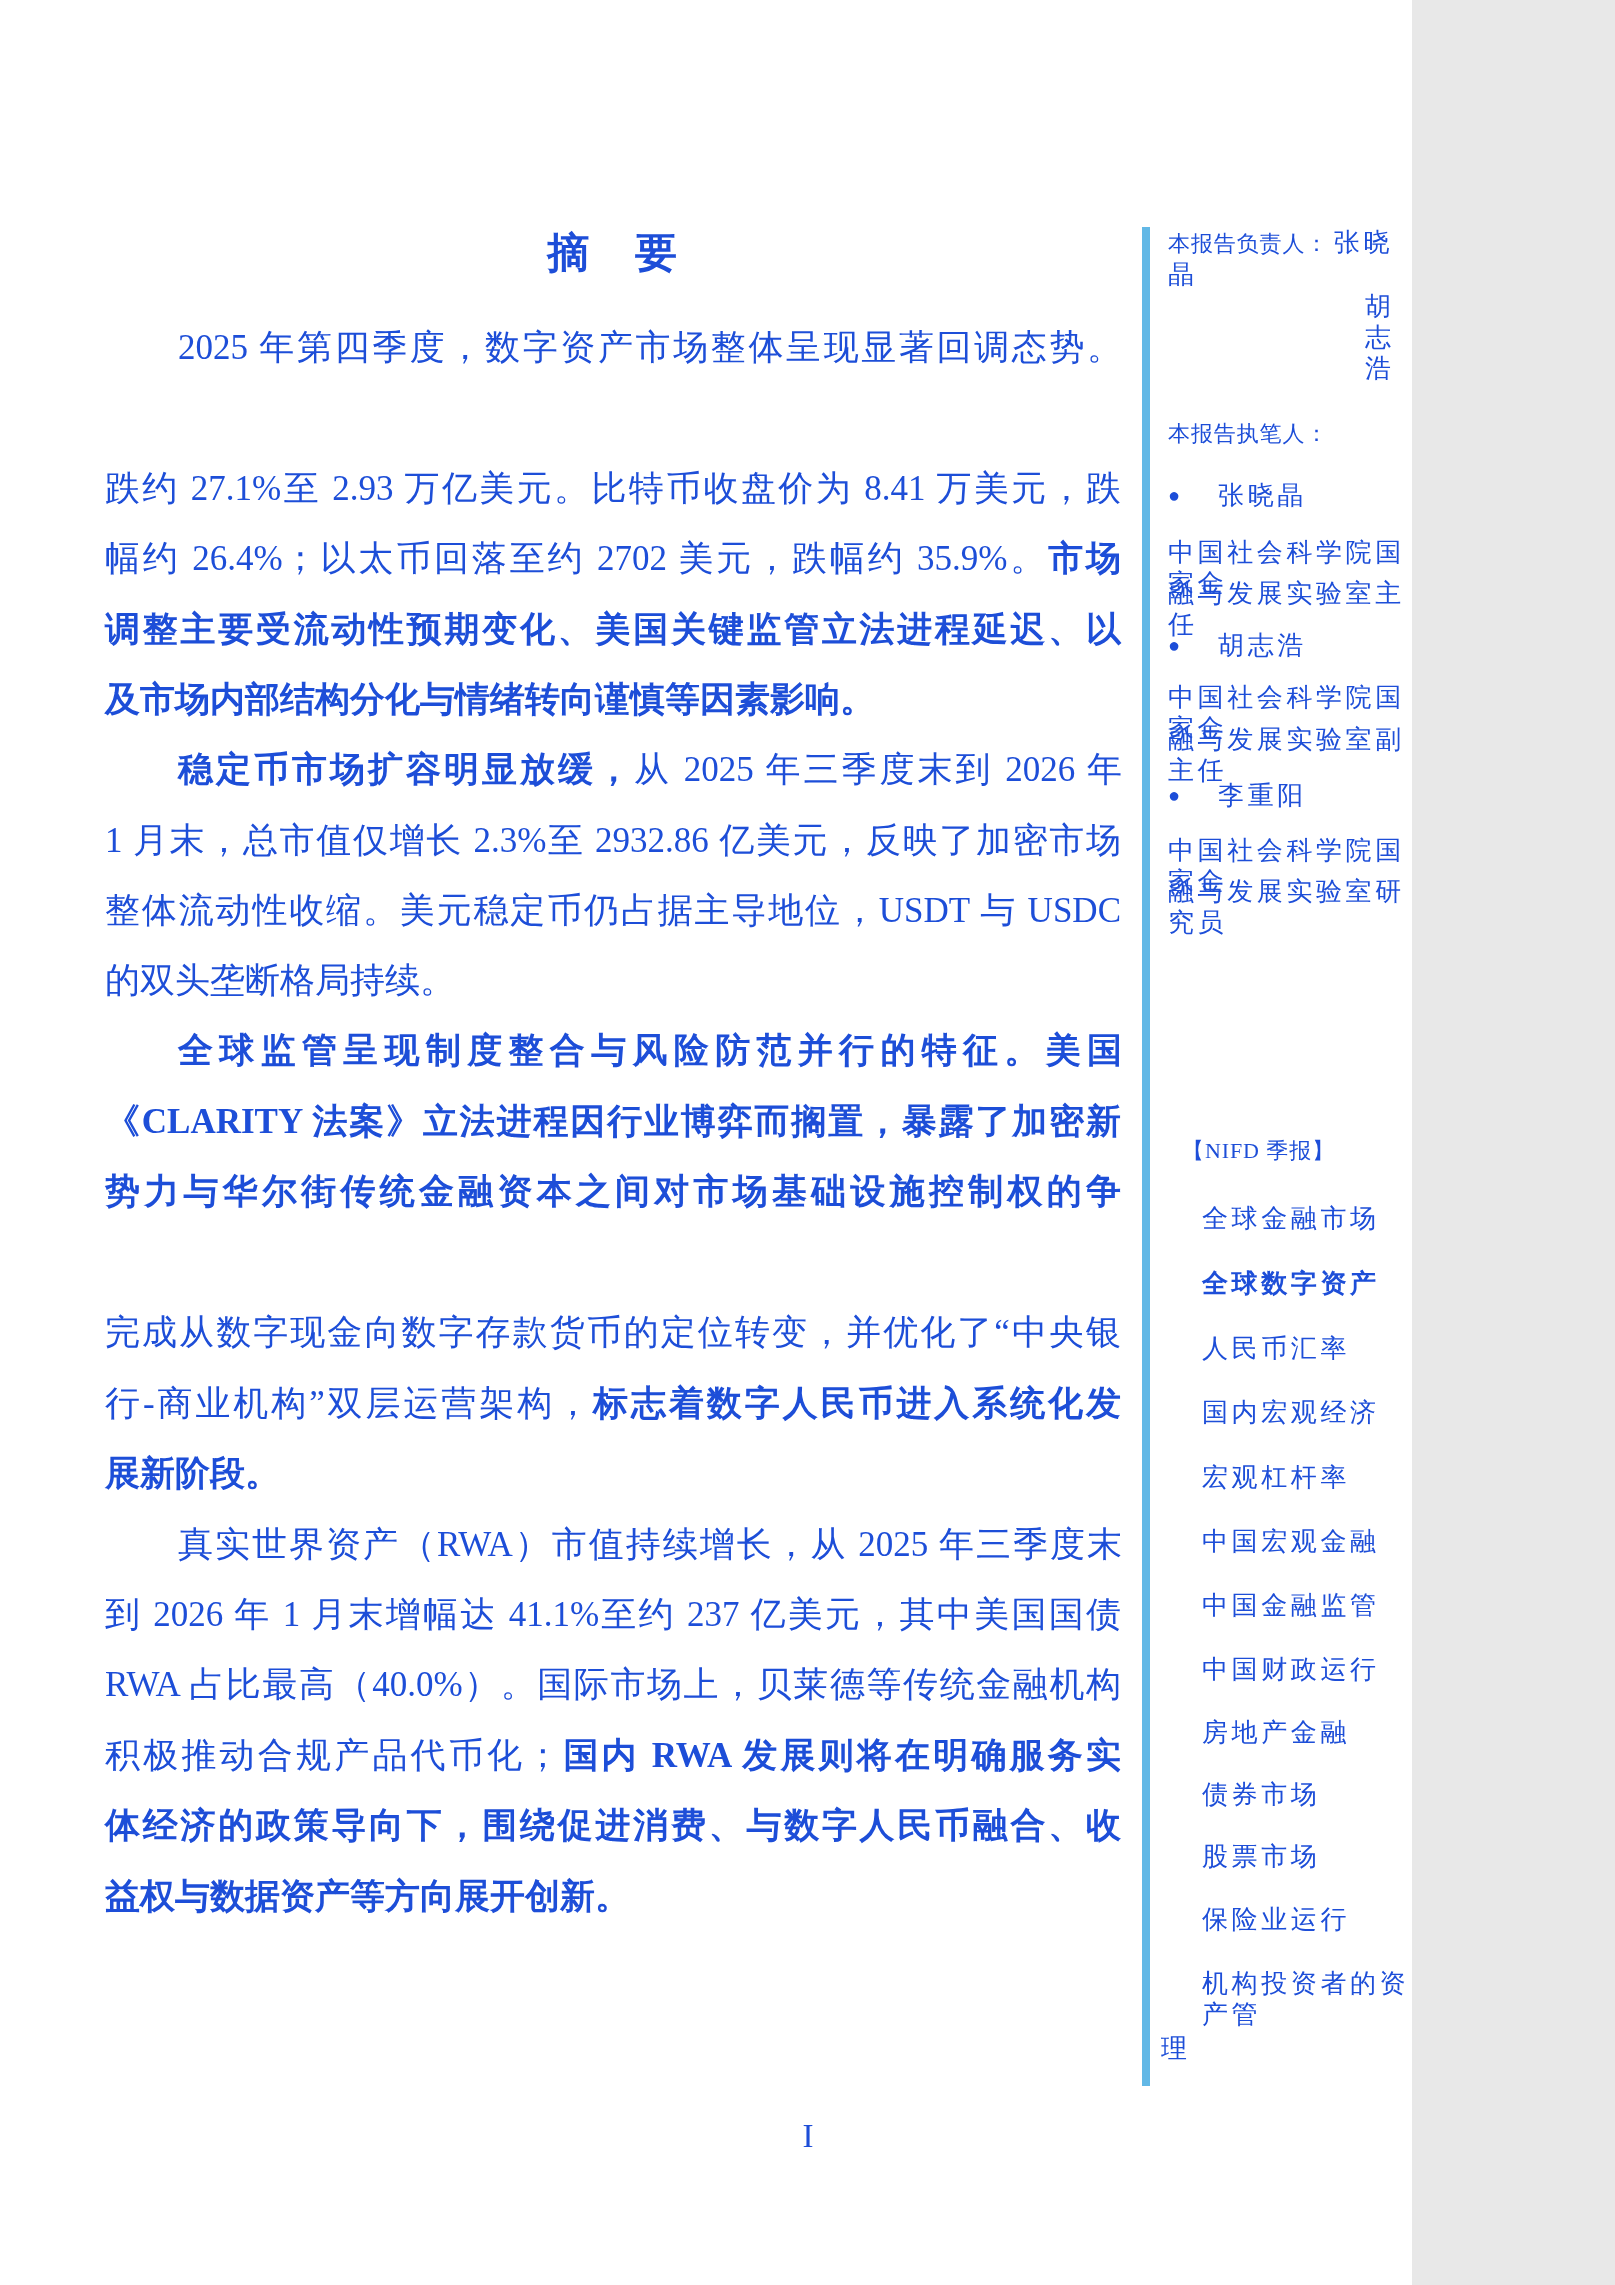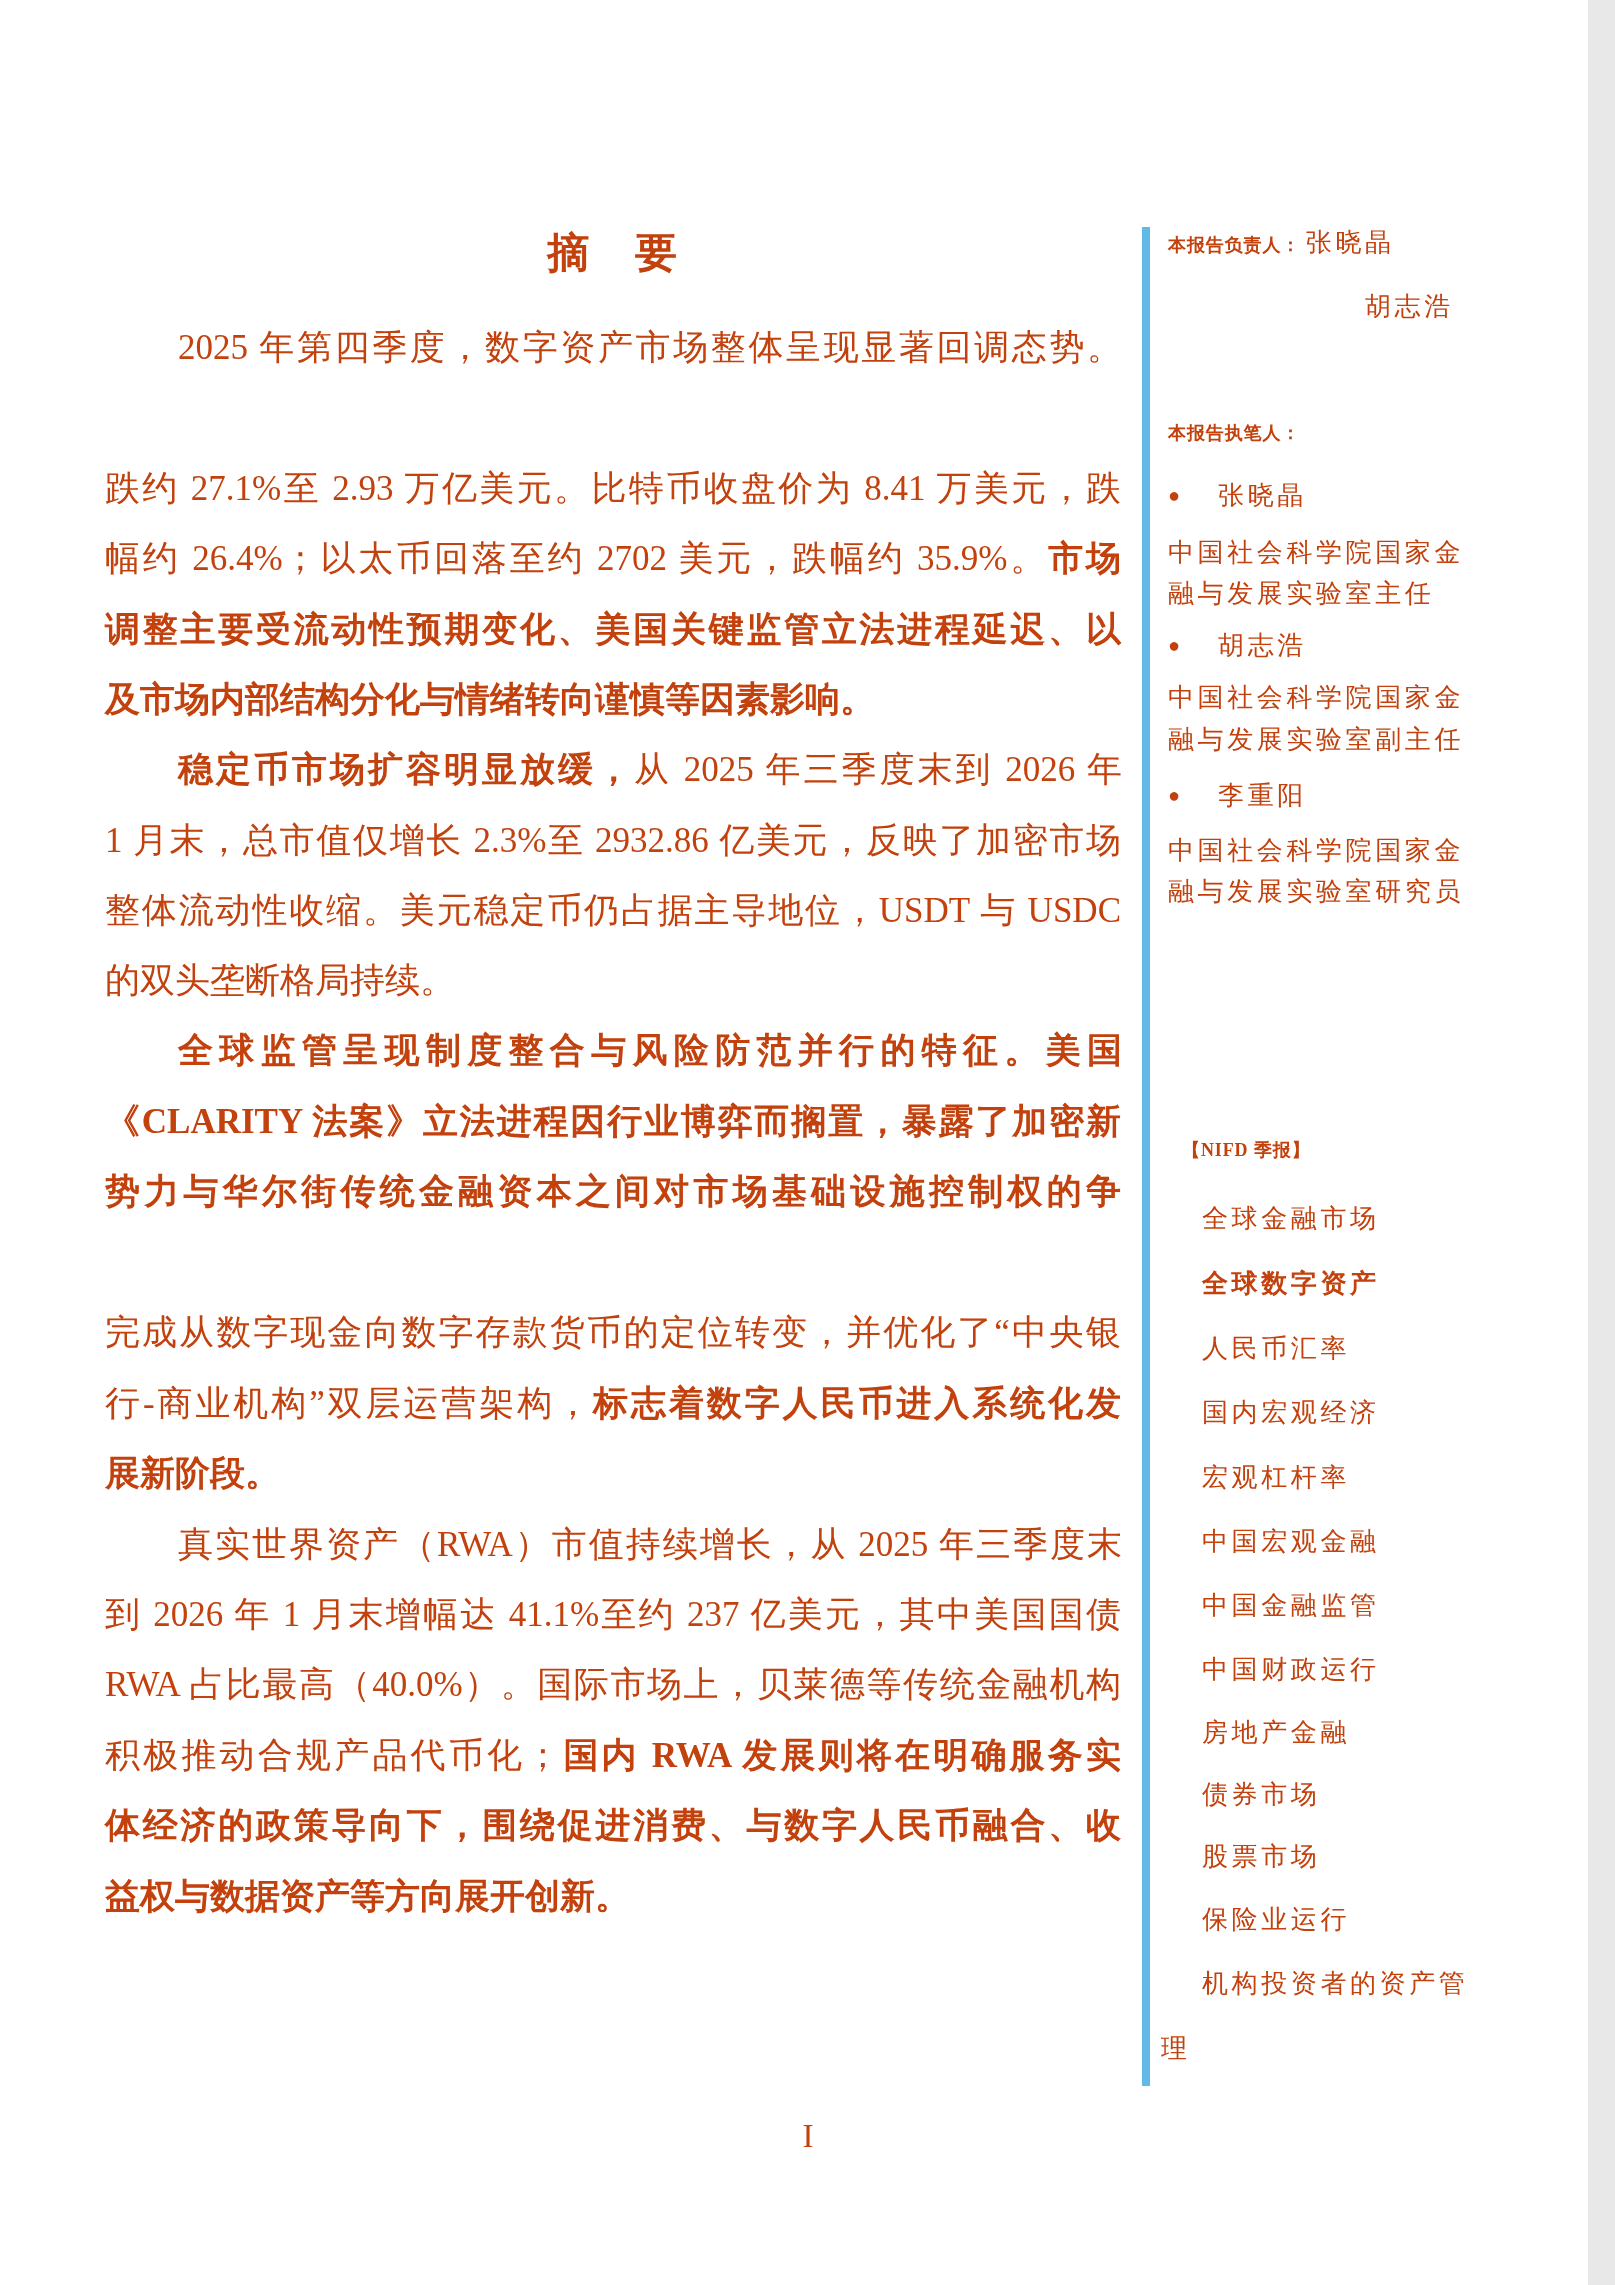--- a/index.html
+++ b/index.html
@@ -1,21 +1,21 @@
 <!DOCTYPE html>
 <html style="font-size:14.5px"><head>
 <meta charset="utf-8">
 <style>
   html,body{margin:0;padding:0;background:#e8e8e8;}
   .page{
     position:relative;
-    width:1588px;height:2286px;
+    width:1412px;height:2286px;
     background:#ffffff;
     font-family:"Liberation Serif","DejaVu Serif",serif;
-    color:#c2410c;
+    color:#1d4ed8;
     overflow:hidden;
   }
   
   .title{
     position:absolute;left:105px;top:221px;width:1016px;height:64px;
     margin:0;line-height:64px;text-align:center;
     font-size:42px;font-weight:bold;letter-spacing:1.8px;
   }
   .line{
     position:absolute;left:105px;width:1016px;height:70px;line-height:70px;
@@ -25,21 +25,21 @@
   .line.end{text-align-last:left;}
   .line.ind{padding-left:73px;width:944px;}
   .line .bd{font-weight:bold;}
   
   .divider{
     position:absolute;left:1142px;top:227px;width:8.2px;height:1859px;
     background:#62b8e6;
   }
   
   .sb{position:absolute;font-size:26px;line-height:31px;letter-spacing:3.6px;}
-  .sb-label{font-size:18px;font-weight:bold;letter-spacing:0.9px;}
+  .sb-label{font-size:22px;font-weight:normal;letter-spacing:0.9px;}
   .sb-bullet-row{display:flex;align-items:center;}
   .sb-bullet{font-size:20px;letter-spacing:0;margin-right:38px;}
   .sb-name{letter-spacing:3.6px;}
   .bold{font-weight:bold;}
   
   .pagenum{
     position:absolute;left:0;top:2116px;width:1616px;height:40px;
     line-height:40px;text-align:center;font-size:33px;
   }
 </style>

